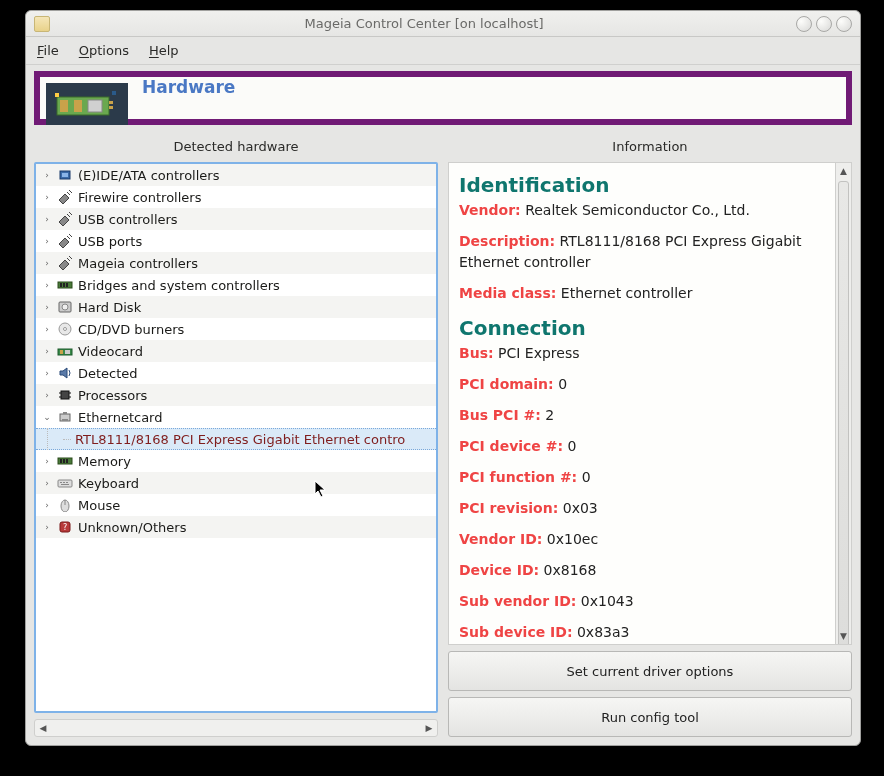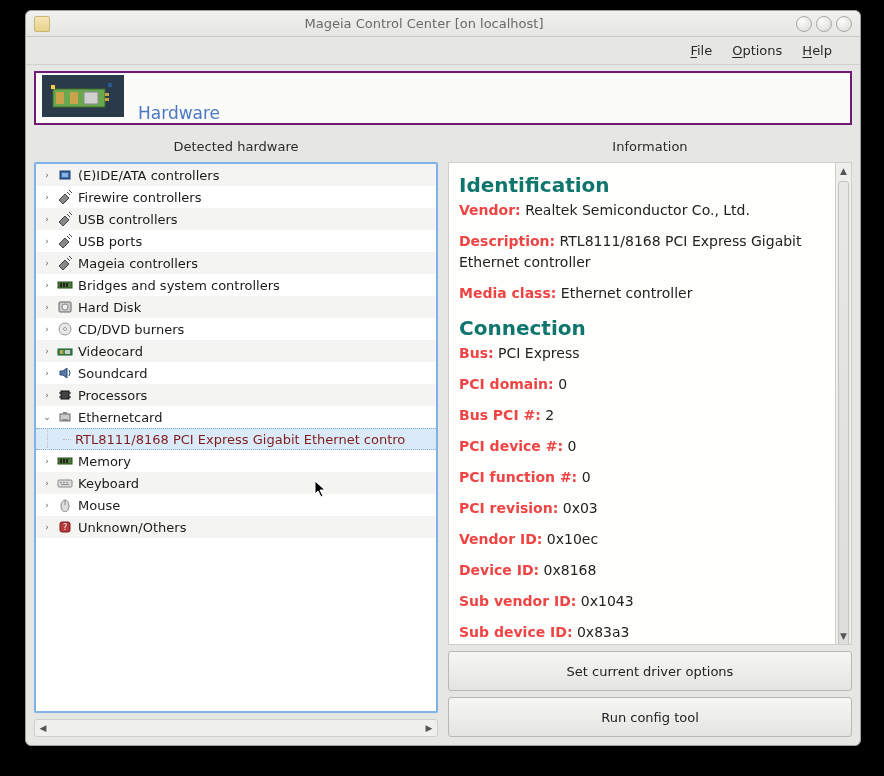--- a/index.html
+++ b/index.html
@@ -39,37 +39,37 @@
   background: linear-gradient(#f5e6b8, #e8d28a);
   border-radius: 2px;
   margin-right: 6px;
   border: 1px solid #c8b676;
 }
 
 .menubar {
   height: 28px;
   display: flex;
   align-items: center;
-  padding: 0 18px;
+  padding: 0 1px;
   border-bottom: 1px solid #d0d0ce;
   font-size: 13px;
   color: #2a2a28;
-  justify-content: flex-end;
 }
 .menubar .menu-item { padding: 4px 10px; text-decoration: underline; text-decoration-color: #2a2a28; text-underline-offset: 2px; cursor: default; }
 .menubar .menu-item { text-decoration: none; }
 .menubar .menu-item .mn { text-decoration: underline; }
 
 .header-strip {
   height: 54px;
   margin: 6px 8px 0 8px;
   background: #fbfbf9;
-  border: 2px solid #701a75;
-  display: flex;
-  align-items: flex-end;
+  border: 6px solid #701a75;
+  display: flex;
+  align-items: flex-start;
+  font-weight: bold;
 }
 .header-icon {
   width: 82px; height: 42px;
   margin: 6px 0 6px 6px;
   background: #2b3a4a;
   display: flex; align-items: center; justify-content: center;
 }
 .header-icon svg { width: 70px; height: 34px; }
 .header-title {
   margin-left: 14px;
@@ -365,21 +365,21 @@
               <span>Videocard</span>
             </div>
             <div class="tree-row">
               <span class="expander">›</span>
               <span class="node-icon">
                 <svg width="16" height="14">
                   <path d="M3 5 L6 5 L10 2 L10 12 L6 9 L3 9 Z" fill="#5a7aa8" stroke="#2a4a78"></path>
                   <path d="M12 4 Q14 7 12 10" fill="none" stroke="#2a4a78"></path>
                 </svg>
               </span>
-              <span>Soundcard</span>
+              <span>Detected</span>
             </div>
             <div class="tree-row">
               <span class="expander">›</span>
               <span class="node-icon">
                 <svg width="16" height="14">
                   <rect x="4" y="3" width="8" height="8" fill="#444" stroke="#111"></rect>
                   <line x1="2" y1="5" x2="4" y2="5" stroke="#111"></line>
                   <line x1="2" y1="9" x2="4" y2="9" stroke="#111"></line>
                   <line x1="12" y1="5" x2="14" y2="5" stroke="#111"></line>
                   <line x1="12" y1="9" x2="14" y2="9" stroke="#111"></line>

